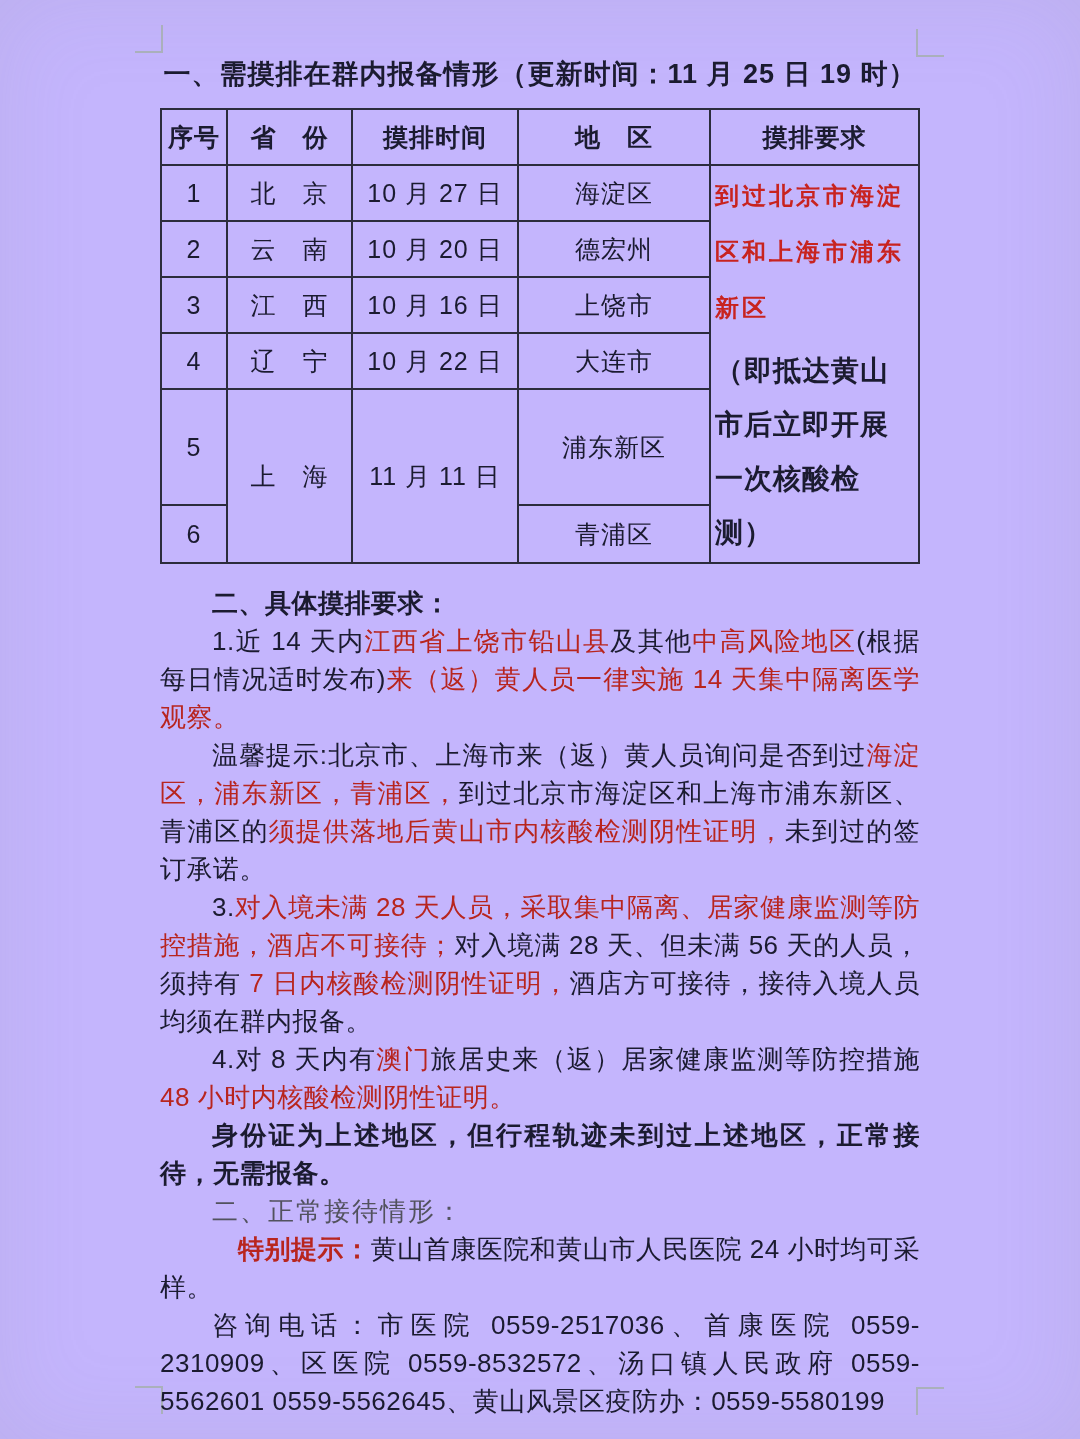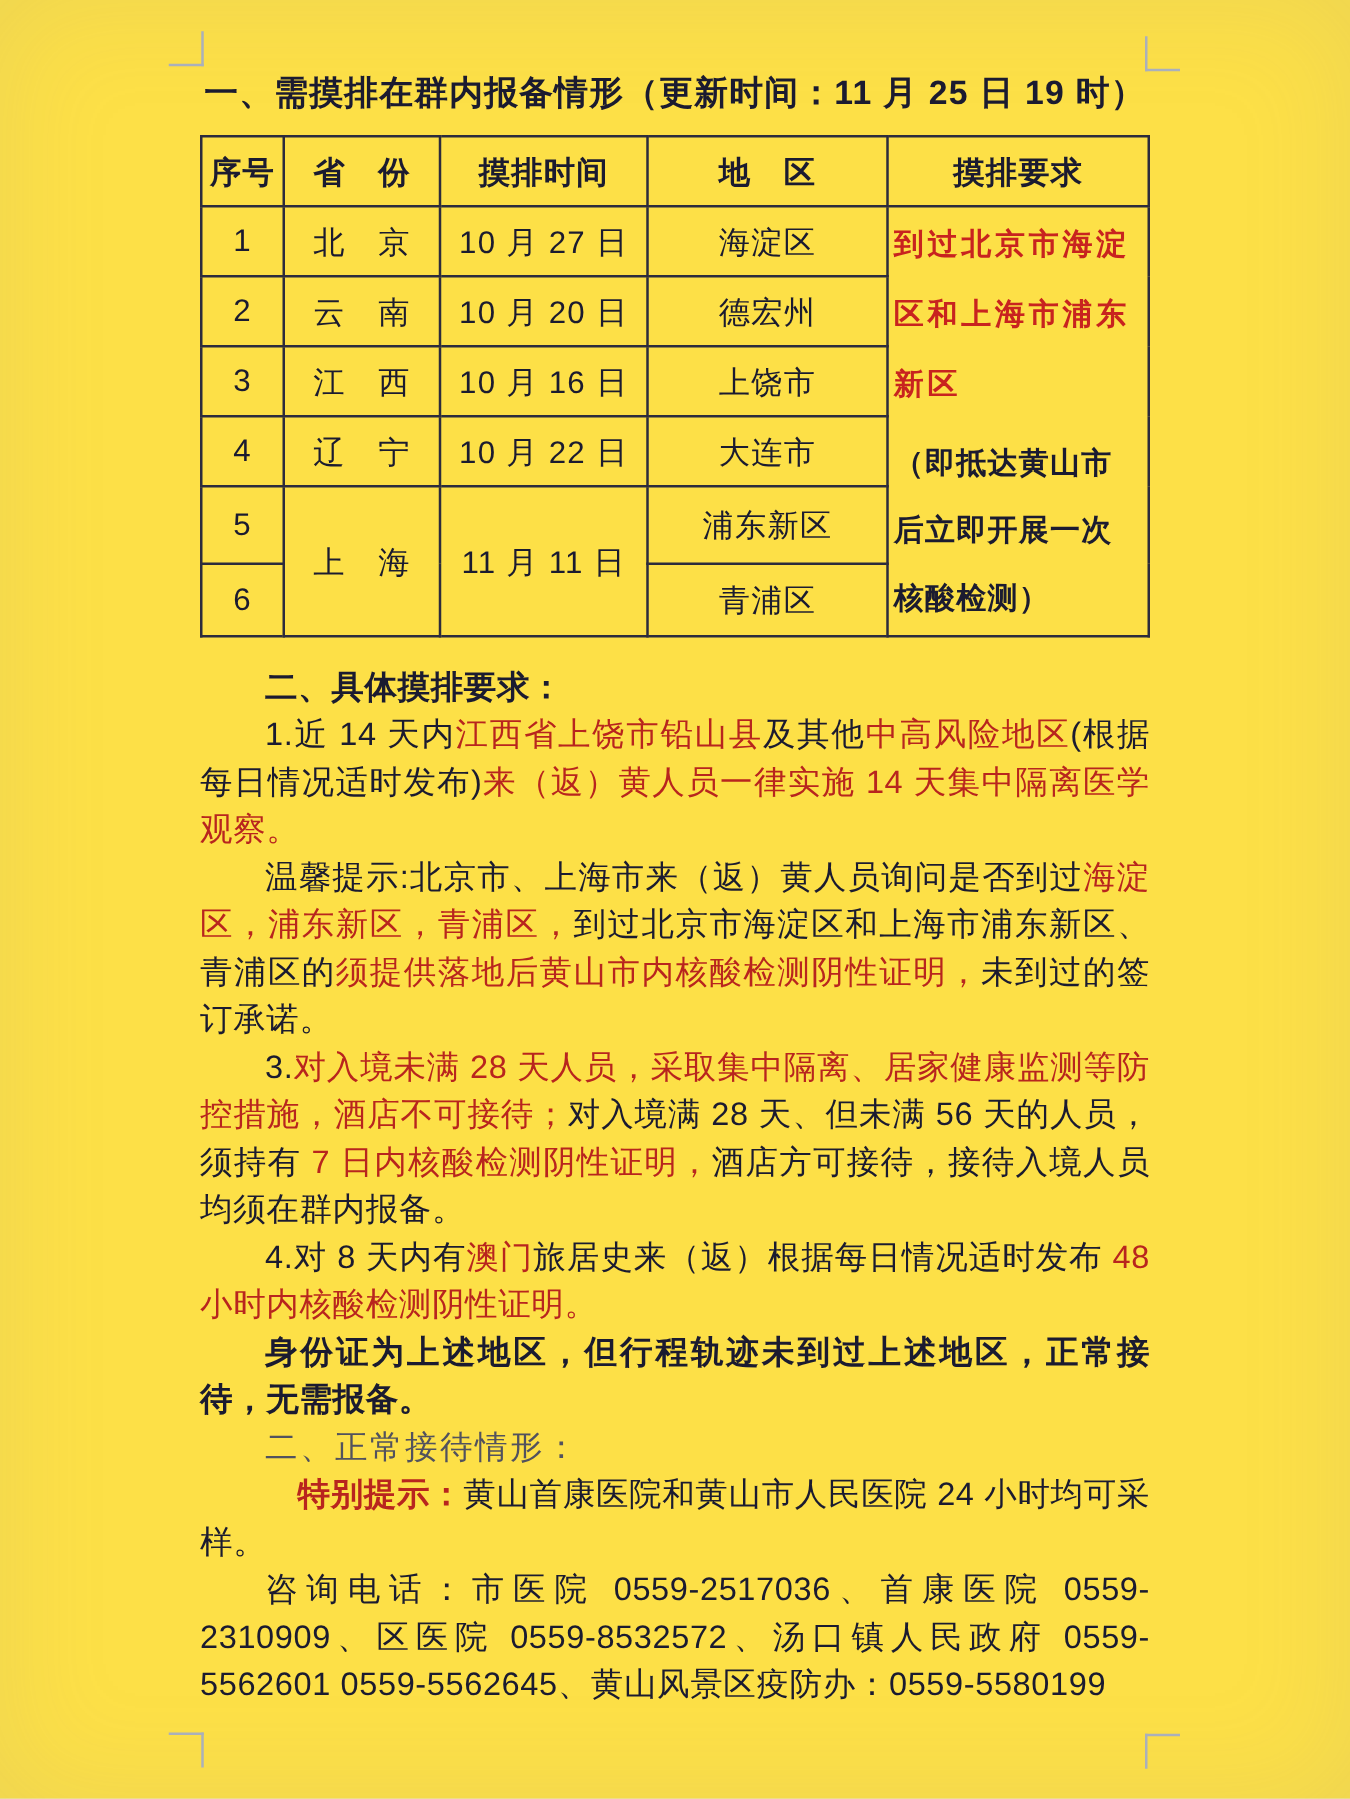--- a/index.html
+++ b/index.html
@@ -1,21 +1,21 @@
 <!DOCTYPE html>
 <html><head>
 <meta charset="utf-8">
 <style>
   * { margin:0; padding:0; box-sizing:border-box; }
   html,body { background:#e9e9e7; }
   .page {
     position:relative;
     width:1080px; height:1439px;
     margin:0 auto;
-    background:#fde047;
+    background:#c4b5fd;
     box-shadow: inset 0 0 90px rgba(140,140,150,.14);
     overflow:hidden;
     font-family:"Liberation Sans", "DejaVu Sans", sans-serif;
     color:#1b1b30;
   }
   
   .crop { position:absolute; width:28px; height:28px; border:0 solid #aab0bb; }
   .crop.tl { left:135px; top:25px;   border-right-width:2px;  border-bottom-width:2px; }
   .crop.tr { left:916px; top:29px;   border-left-width:2px;   border-bottom-width:2px; }
   .crop.bl { left:135px; top:1386px; border-right-width:2px;  border-top-width:2px; }
@@ -56,21 +56,21 @@
   td.req { padding:8px 10px; vertical-align:middle; }
   td.req .req-red {
     display:block;
     color:#c8231f; font-weight:700;
     font-size:24px; line-height:56px; letter-spacing:3px;
     text-align:left;
   }
   td.req .req-note {
     display:block;
     color:#1b1b30; font-weight:700;
-    font-size:24px; line-height:54px; letter-spacing:1px;
+    font-size:28px; line-height:54px; letter-spacing:1px;
     text-align:left;
     margin-top:8px;
   }
 
   .body-text { margin-top:14px; }
   .para {
     font-size:26px; line-height:38px;
     text-indent:2em;
     text-align:justify;
     letter-spacing:.5px;
@@ -156,21 +156,21 @@
 
       <p class="para h-bold">二、具体摸排要求：</p>
 
       <p class="para"><span>1.近 14 天内</span><span class="red">江西省上饶市铅山县</span><span>及其他</span><span class="red">中高风险地区</span><span>(根据每日情况适时发布)</span><span class="red">来（返）黄人员一律实施 14 天集中隔离医学观察。</span></p>
 
 
       <p class="para"><span>温馨提示:北京市、上海市来（返）黄人员询问是否到过</span><span class="red">海淀区，浦东新区，青浦区，</span><span>到过北京市海淀区和上海市浦东新区、青浦区的</span><span class="red">须提供落地后黄山市内核酸检测阴性证明，</span><span>未到过的签订承诺。</span></p>
 
       <p class="para"><span>3.</span><span class="red">对入境未满 28 天人员，采取集中隔离、居家健康监测等防控措施，酒店不可接待；</span><span>对入境满 28 天、但未满 56 天的人员，须持有</span><span class="red"> 7 日内核酸检测阴性证明，</span><span>酒店方可接待，接待入境人员均须在群内报备。</span></p>
 
-      <p class="para"><span>4.对 8 天内有</span><span class="red">澳门</span><span>旅居史来（返）根据每日情况适时发布 </span><span class="red">48 小时内核酸检测阴性证明。</span></p>
+      <p class="para"><span>4.对 8 天内有</span><span class="red">澳门</span><span>旅居史来（返）居家健康监测等防控措施 </span><span class="red">48 小时内核酸检测阴性证明。</span></p>
 
       <p class="para bold">身份证为上述地区，但行程轨迹未到过上述地区，正常接待，无需报备。</p>
 
       <p class="para h-gray">二、正常接待情形：</p>
 
       <p class="para"><span class="red-bold">特别提示：</span><span>黄山首康医院和黄山市人民医院 24 小时均可采样。</span></p>
 
       <p class="para">咨询电话：市医院 0559-2517036、首康医院 0559-2310909、区医院 0559-8532572、汤口镇人民政府 0559-5562601 0559-5562645、黄山风景区疫防办：0559-5580199</p>
 
     </div>

